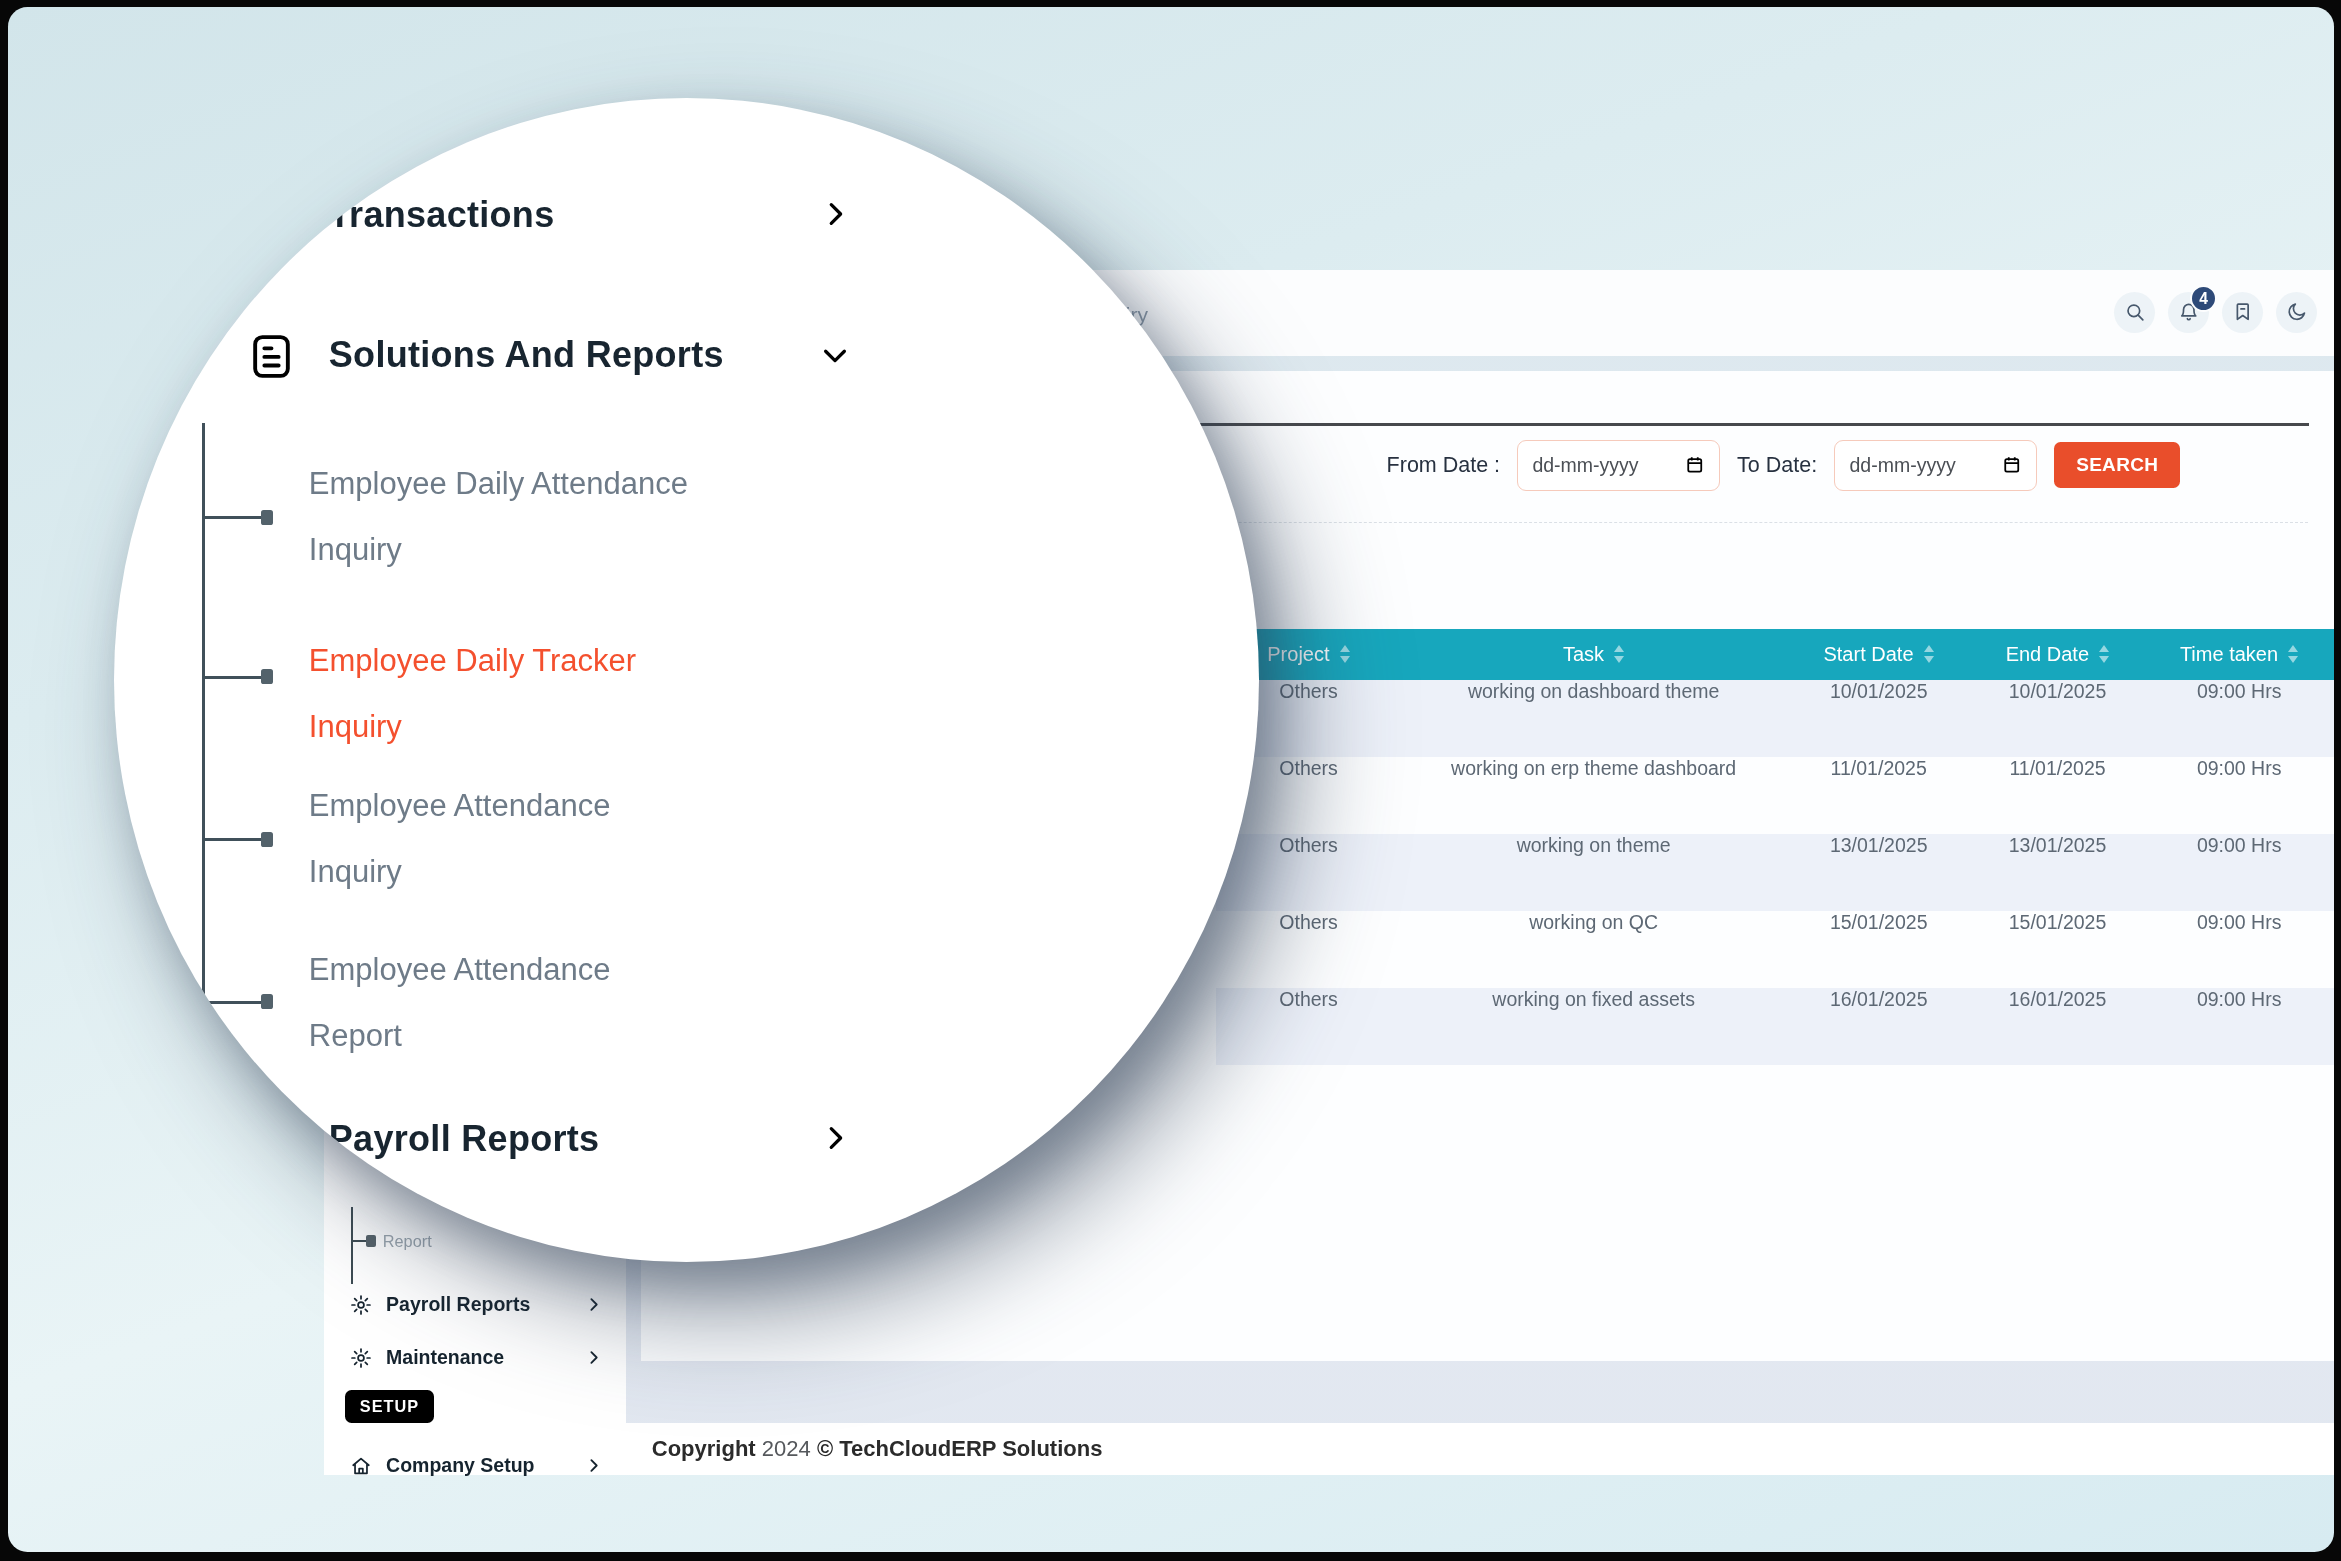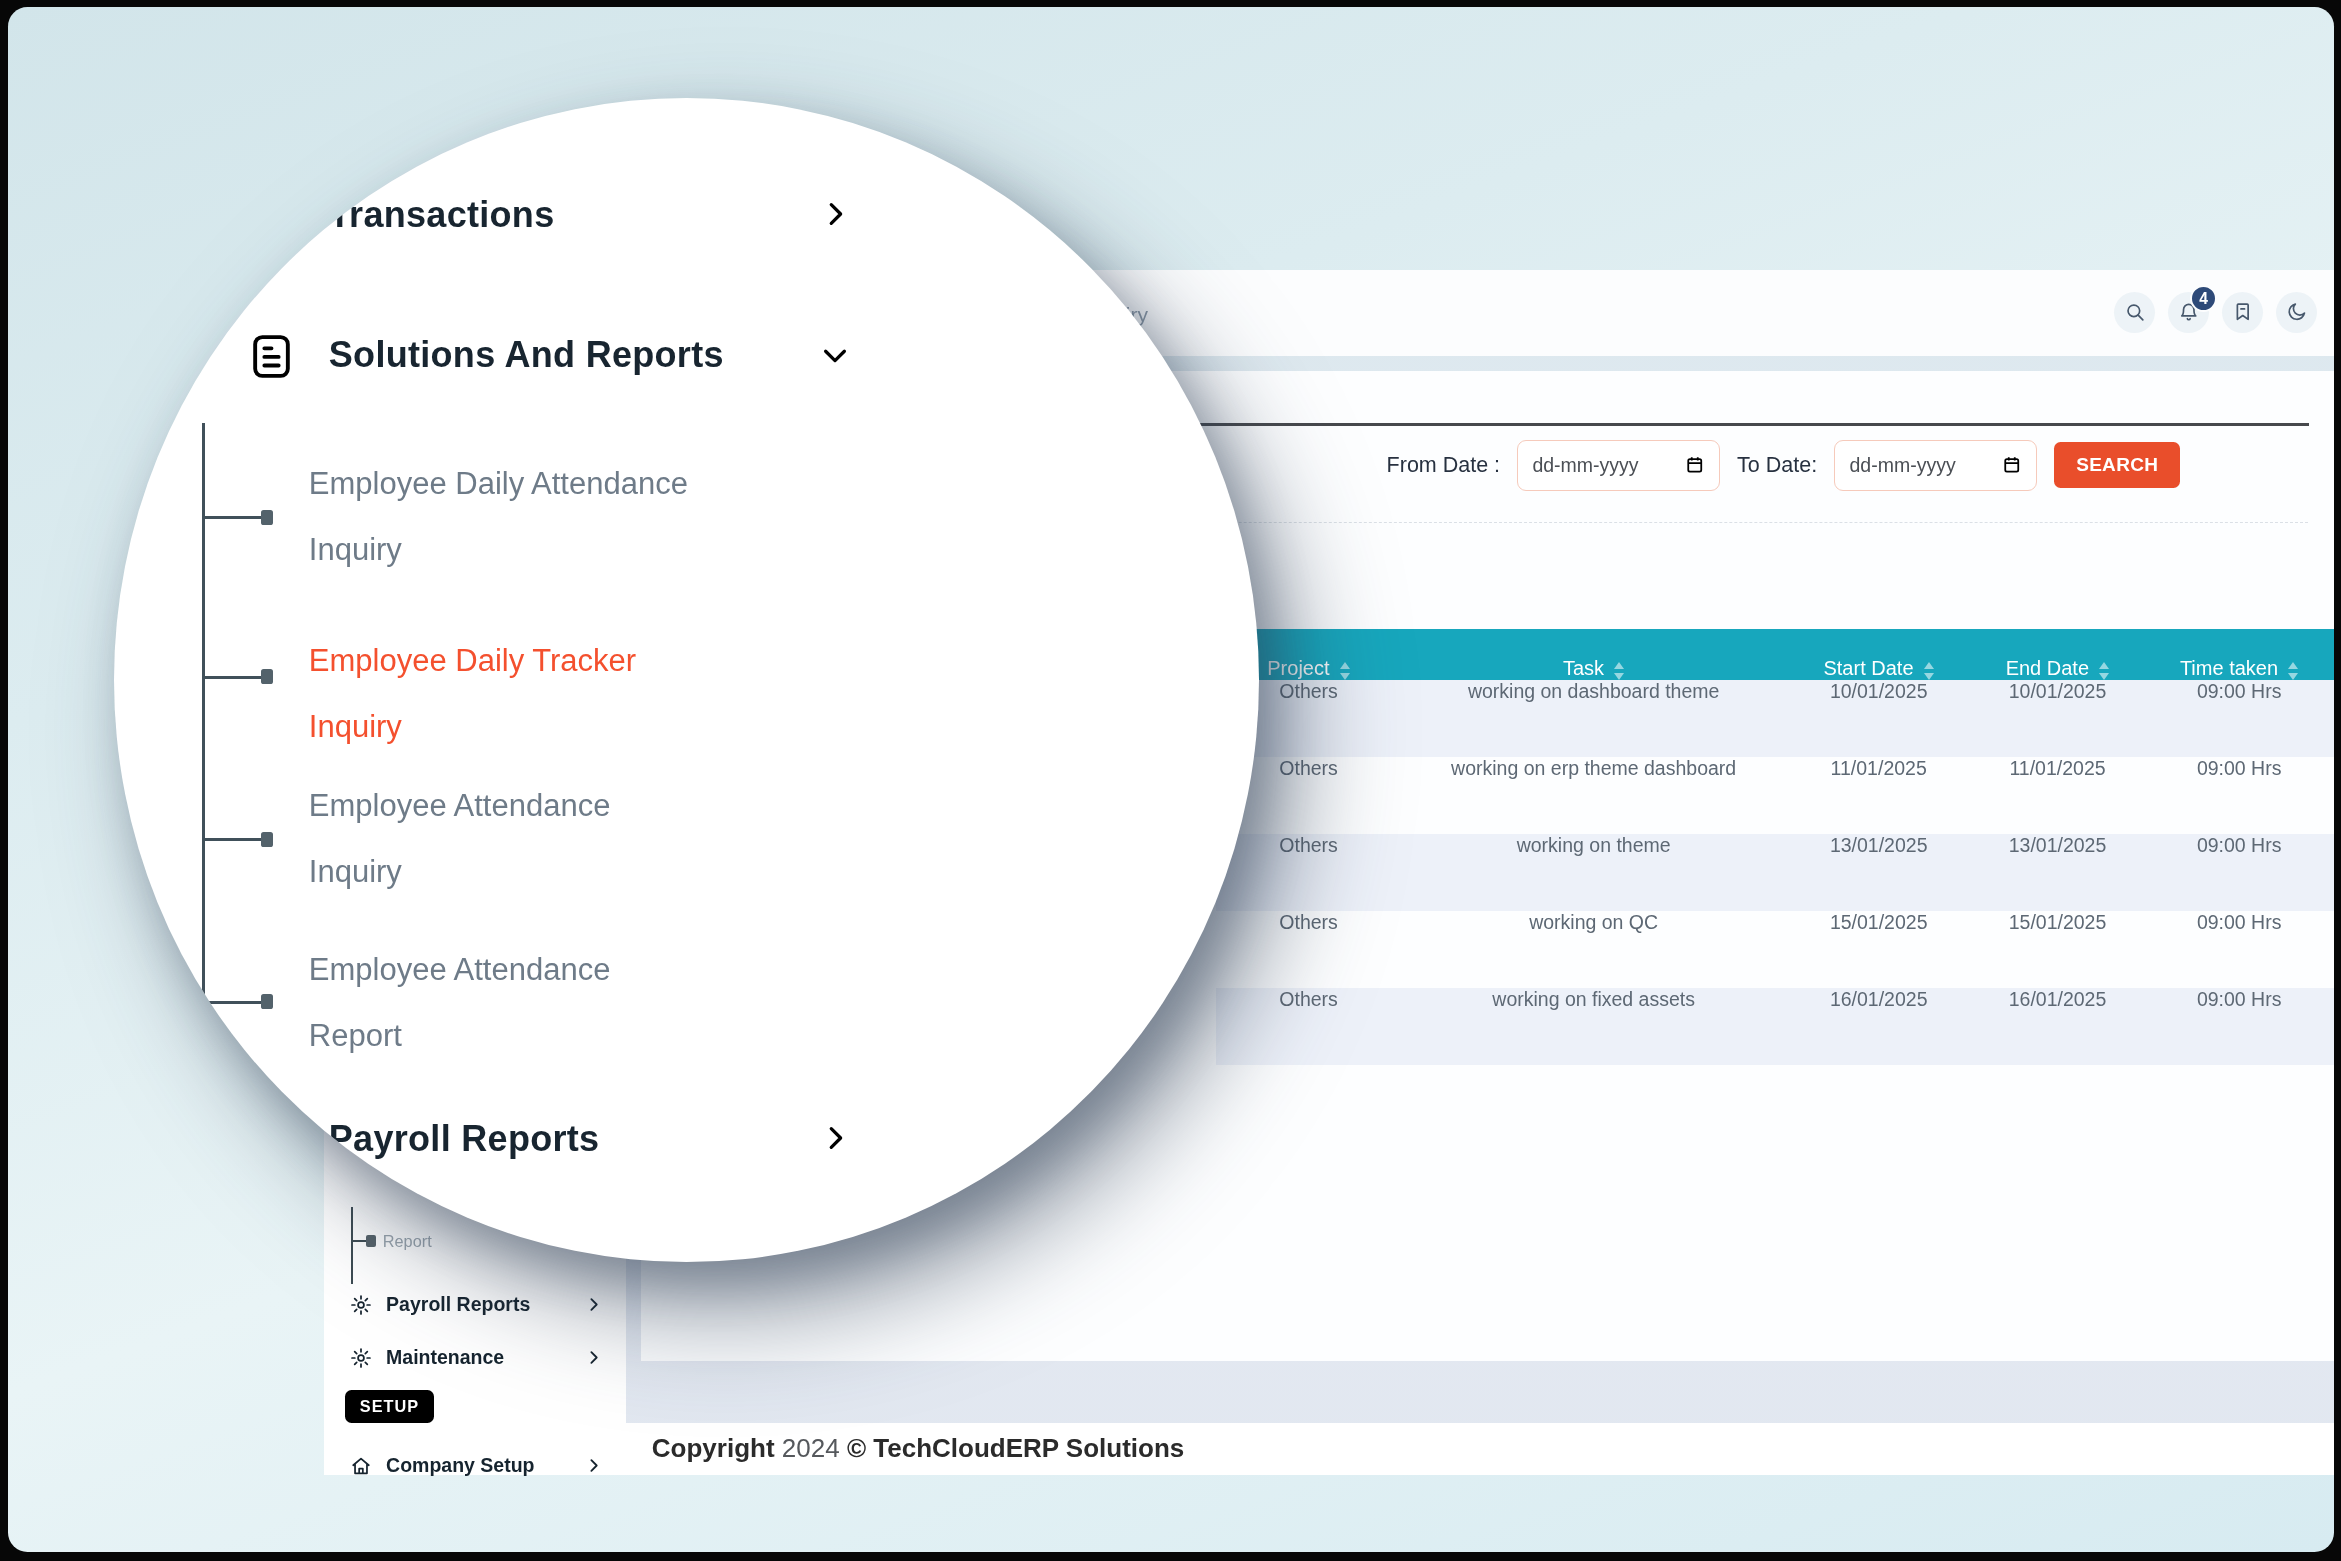--- a/index.html
+++ b/index.html
@@ -47,32 +47,32 @@
                 display:flex; align-items:center; justify-content:space-between; padding:0 14.3px; cursor:text; }
   .date-input .ph { font-size:19.5px; color:#4b4f55; }
   .date-input svg { width:19.5px; height:19.5px; stroke:#2f3338; }
   .search-btn { height:46px; padding:0 22px; background:#e94e2b; border:none; border-radius:6.5px;
                 color:#fff; font-size:19px; font-weight:bold; letter-spacing:0.3px; cursor:pointer;
                 font-family:"Liberation Sans",sans-serif; }
   .dashed-divider { position:absolute; left:17px; right:26px; top:151px; border-top:1.3px dashed #dbe0e6; }
 
   .table { position:absolute; left:575px; right:0; top:258px; }
   .thead { display:flex; height:51px; background:#17a7bd; color:#fff; font-size:20px; }
-  .th { display:flex; align-items:flex-end; justify-content:center; gap:10.4px; cursor:pointer; }
+  .th { display:flex; align-items:center; justify-content:center; gap:10.4px; cursor:pointer; }
   .sort { display:inline-flex; flex-direction:column; gap:3.3px; }
   .sort i { display:block; width:0; height:0; border-left:5.9px solid transparent; border-right:5.9px solid transparent; }
   .sort .up   { border-bottom:7.2px solid rgba(255,255,255,.55); }
   .sort .down { border-top:7.2px solid rgba(255,255,255,.55); }
   .trow { display:flex; height:77px; align-items:flex-start; font-size:19.5px; color:#5d6874; }
   .trow.striped { background:#edf1f9; }
   .td { text-align:center; }
 
   .footer { position:absolute; left:0; right:0; bottom:0; height:52px; background:#ffffff;
             display:flex; align-items:center; }
-  .copyright { margin-left:26px; font-size:26px; color:#2b2b2b; }
+  .copyright { margin-left:26px; font-size:22px; color:#2b2b2b; }
   .copyright .b { font-weight:bold; }
   .copyright .y { color:#55585c; }
 
   
   .fold { position:absolute; left:1031px; top:265px; width:163px; height:208px; z-index:4;
           filter:drop-shadow(-3.9px 5.2px 9px rgba(40,55,75,.18)); }
 
   .magnifier { position:absolute; left:106px; top:91px; width:1145px; height:1164px; border-radius:50%;
                background:#ffffff; overflow:hidden; z-index:5;
                box-shadow:39px 52px 104px rgba(44,60,82,.50), 16.3px 23px 46px rgba(44,60,82,.30); }

